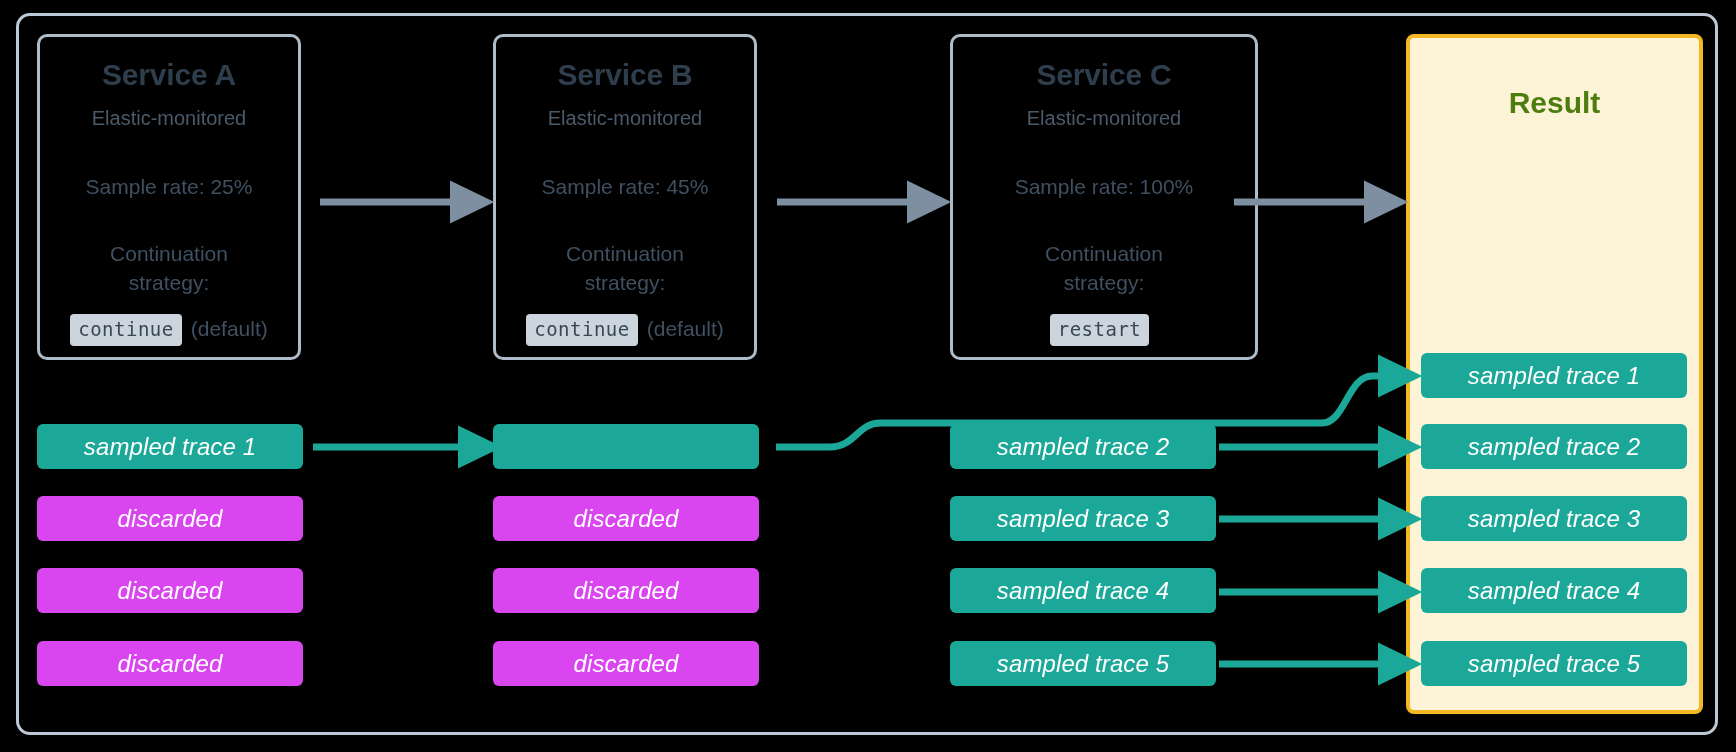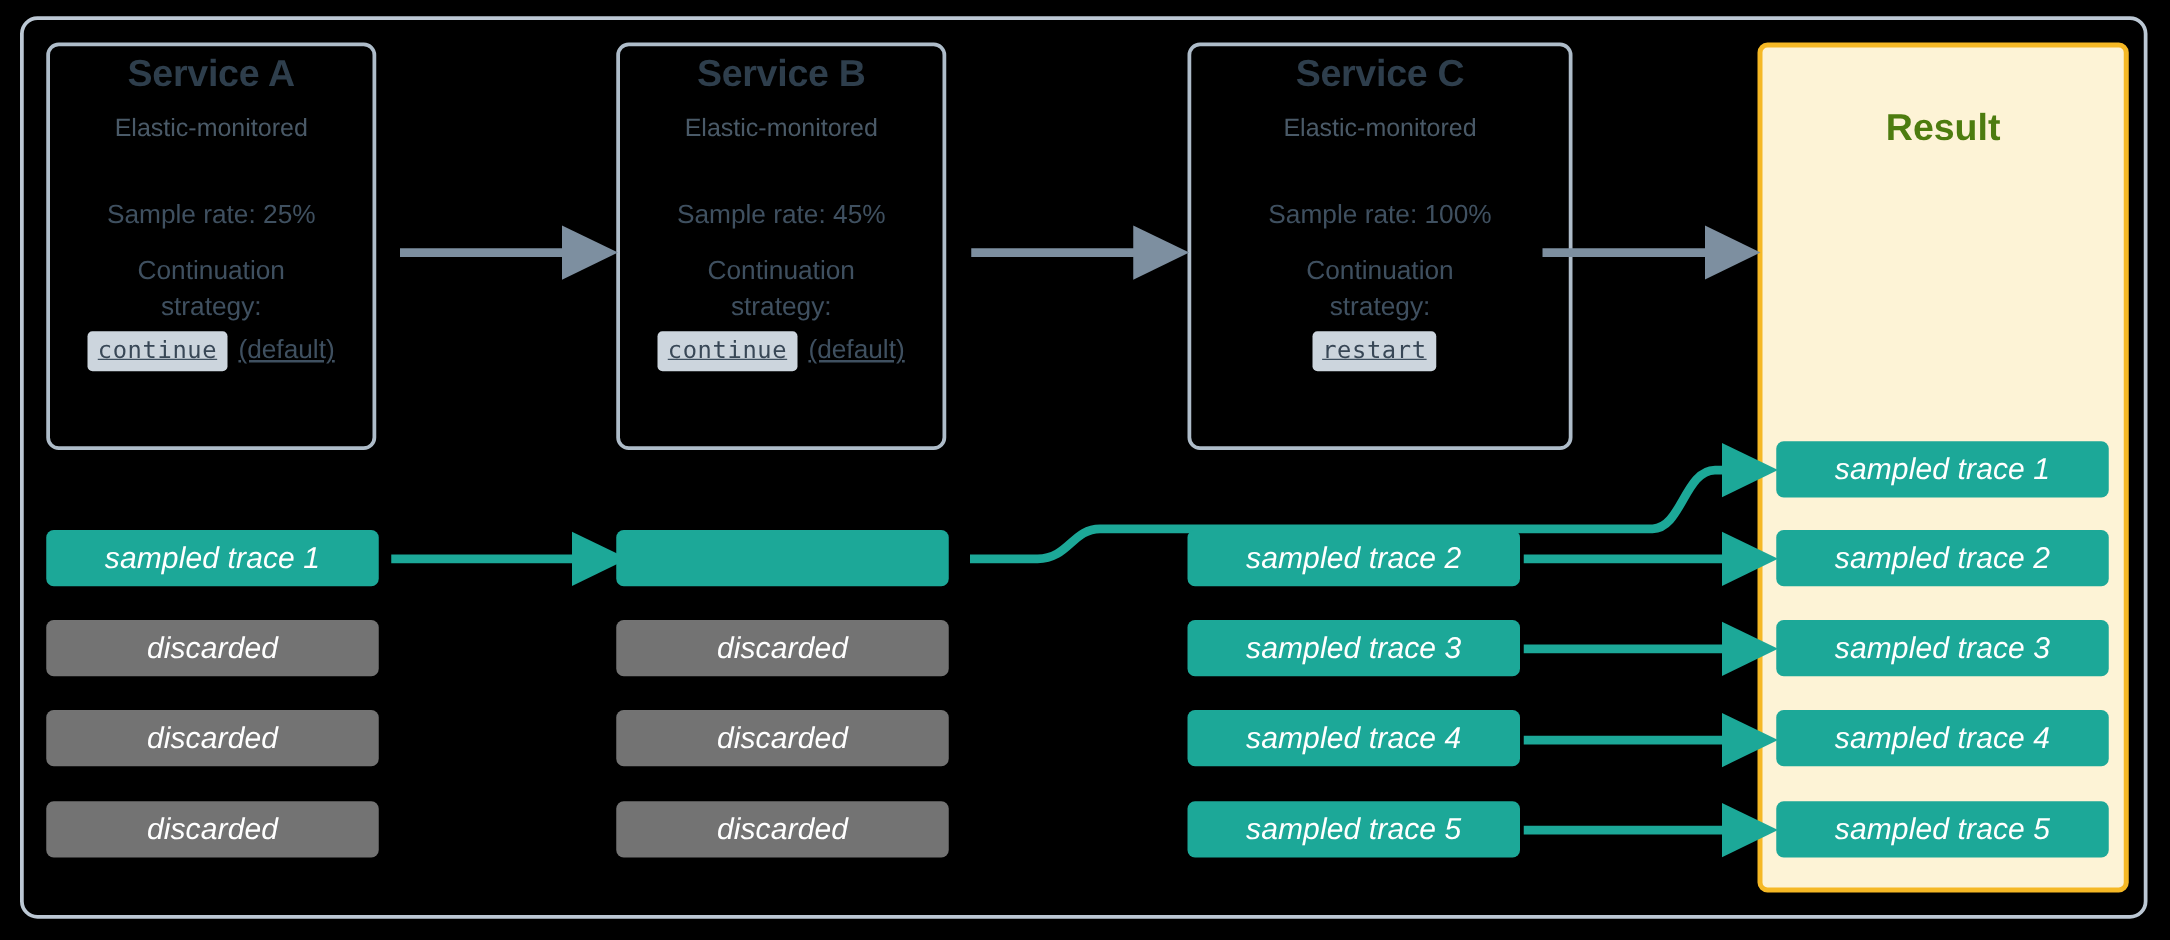--- a/index.html
+++ b/index.html
@@ -37,54 +37,53 @@
 
   
   .svc-box {
     position: absolute;
     box-sizing: border-box;
     border: 3px solid #aebcc9;
     border-radius: 10px;
     background: transparent;
     color: #3a4a58;
     text-align: center;
-    padding-top: 5px;
+    padding-top: 20px;
   }
   .svc-title {
     font-size: 30px;
     font-weight: bold;
     color: #2e3e4c;
     letter-spacing: -0.2px;
     line-height: 1.2;
     margin-bottom: 13px;
   }
   .svc-sub {
     font-size: 20px;
     color: #4a5a68;
     line-height: 1.25;
     margin-bottom: 43px;
   }
   .svc-rate {
     font-size: 21px;
     color: #3f5060;
     line-height: 1.25;
-    margin-bottom: 18px;
+    margin-bottom: 40px;
   }
   .svc-cont {
     font-size: 21px;
     color: #3f5060;
     line-height: 1.38;
   }
   .strategy-row {
     display: flex;
     align-items: center;
     justify-content: center;
     gap: 9px;
-    margin-top: 4px;
-    text-decoration: underline;
+    margin-top: 16px;
   }
   .code-chip {
     display: inline-block;
     background: #ccd5dd;
     color: #384characters;
     color: #384756;
     font-family: "DejaVu Sans Mono", "Liberation Mono", monospace;
     font-size: 19px;
     line-height: 1.45;
     padding: 2px 8px;
@@ -122,21 +121,21 @@
     border-radius: 6px;
     display: flex;
     align-items: center;
     justify-content: center;
     color: #ffffff;
     font-size: 24px;
     letter-spacing: 0.1px;
     font-style: italic;
   }
   .bar.teal { background: #1ca898; }
-  .bar.red  { background: #737373; }
+  .bar.red  { background: #d946ef; }
 
   
   #arrows {
     position: absolute;
     left: 0;
     top: 0;
     width: 1736px;
     height: 752px;
     pointer-events: none;
   }

